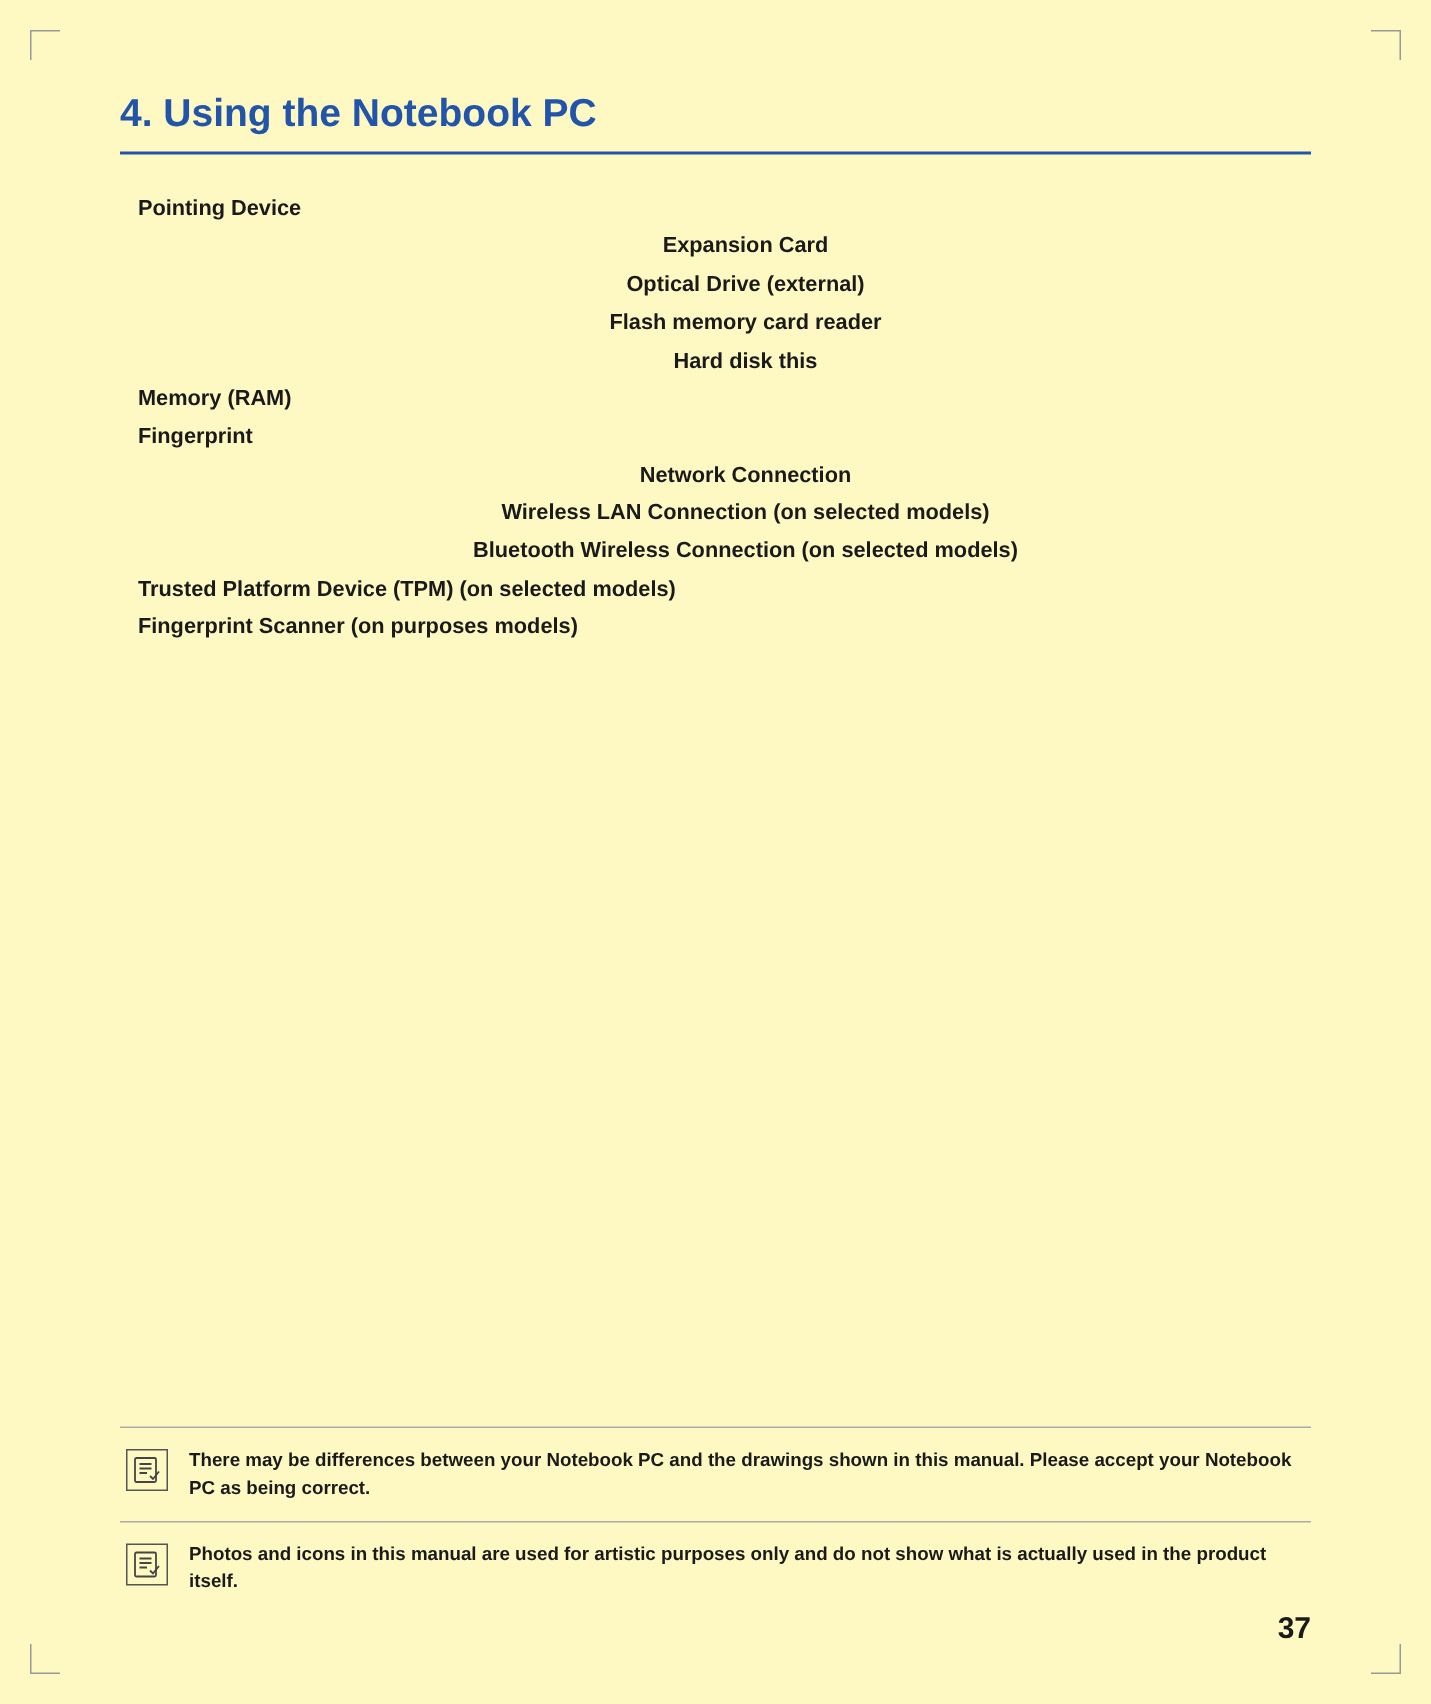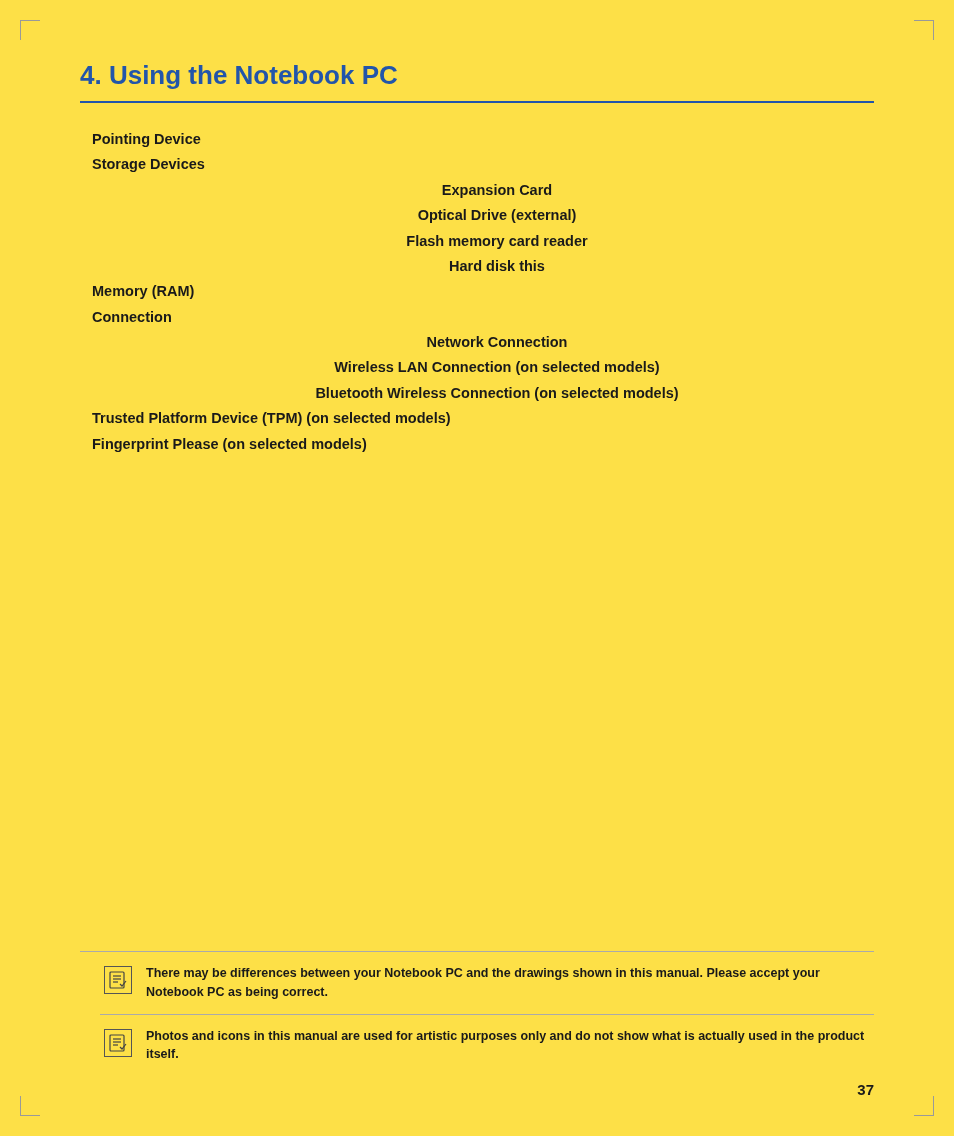--- a/index.html
+++ b/index.html
@@ -13,21 +13,21 @@
       font-family: Arial, Helvetica, sans-serif;
       width: 954px;
       min-height: 1136px;
       position: relative;
       color: #1a1a1a;
     }
 
     .page-container {
       width: 954px;
       min-height: 1136px;
-      background: #fde047;
+      background: #fef9c3;
       position: relative;
       padding: 60px 80px 60px 80px;
     }
 
     
     .corner-mark {
       position: absolute;
       width: 20px;
       height: 20px;
       border-color: #999;
@@ -100,21 +100,20 @@
       border-top: 1px solid #aaa;
       margin-bottom: 0;
     }
 
     .note-box {
       display: flex;
       align-items: flex-start;
       padding: 12px 4px;
       border-bottom: 1px solid #aaa;
       gap: 14px;
-      margin-left: 20px;
     }
 
     .note-icon {
       flex-shrink: 0;
       width: 28px;
       height: 28px;
       border: 1px solid #555;
       display: flex;
       align-items: center;
       justify-content: center;
@@ -134,52 +133,51 @@
       font-weight: bold;
       color: #1a1a1a;
       line-height: 1.5;
       flex: 1;
     }
 
     .page-number {
       position: absolute;
       bottom: 38px;
       right: 80px;
-      font-size: 15px;
+      font-size: 20px;
       font-weight: bold;
       color: #1a1a1a;
     }
   </style>
 </head>
 <body>
 
 <div class="page-container">
 
   <div class="corner-mark corner-tl"></div>
   <div class="corner-mark corner-tr"></div>
   <div class="corner-mark corner-bl"></div>
   <div class="corner-mark corner-br"></div>
 
   <h1 class="page-title">4. Using the Notebook PC</h1>
   <hr class="title-underline">
 
   <ul class="toc-list">
   <li class="toc-item">Pointing Device</li>
-      <li class="toc-item">Storage Devices</li>
       <li class="toc-item indented">Expansion Card</li>
       <li class="toc-item indented">Optical Drive (external)</li>
       <li class="toc-item indented">Flash memory card reader</li>
       <li class="toc-item indented">Hard disk this</li>
       <li class="toc-item">Memory (RAM)</li>
-      <li class="toc-item">Connection</li>
+      <li class="toc-item">Fingerprint</li>
       <li class="toc-item indented">Network Connection</li>
       <li class="toc-item indented">Wireless LAN Connection (on selected models)</li>
       <li class="toc-item indented">Bluetooth Wireless Connection (on selected models)</li>
       <li class="toc-item">Trusted Platform Device (TPM) (on selected models)</li>
-      <li class="toc-item">Fingerprint Please (on selected models)</li>
+      <li class="toc-item">Fingerprint Scanner (on purposes models)</li>
     </ul>
 
   <div class="footer-section">
     <hr class="footer-rule">
     <div class="note-box">
       <div class="note-icon">
         <svg viewBox="0 0 18 18" fill="none" xmlns="http://www.w3.org/2000/svg">
           <rect x="1" y="1" width="14" height="16" rx="1" stroke="#444" stroke-width="1.2"></rect>
           <line x1="4" y1="5" x2="12" y2="5" stroke="#444" stroke-width="1.2"></line>
           <line x1="4" y1="8" x2="12" y2="8" stroke="#444" stroke-width="1.2"></line>

